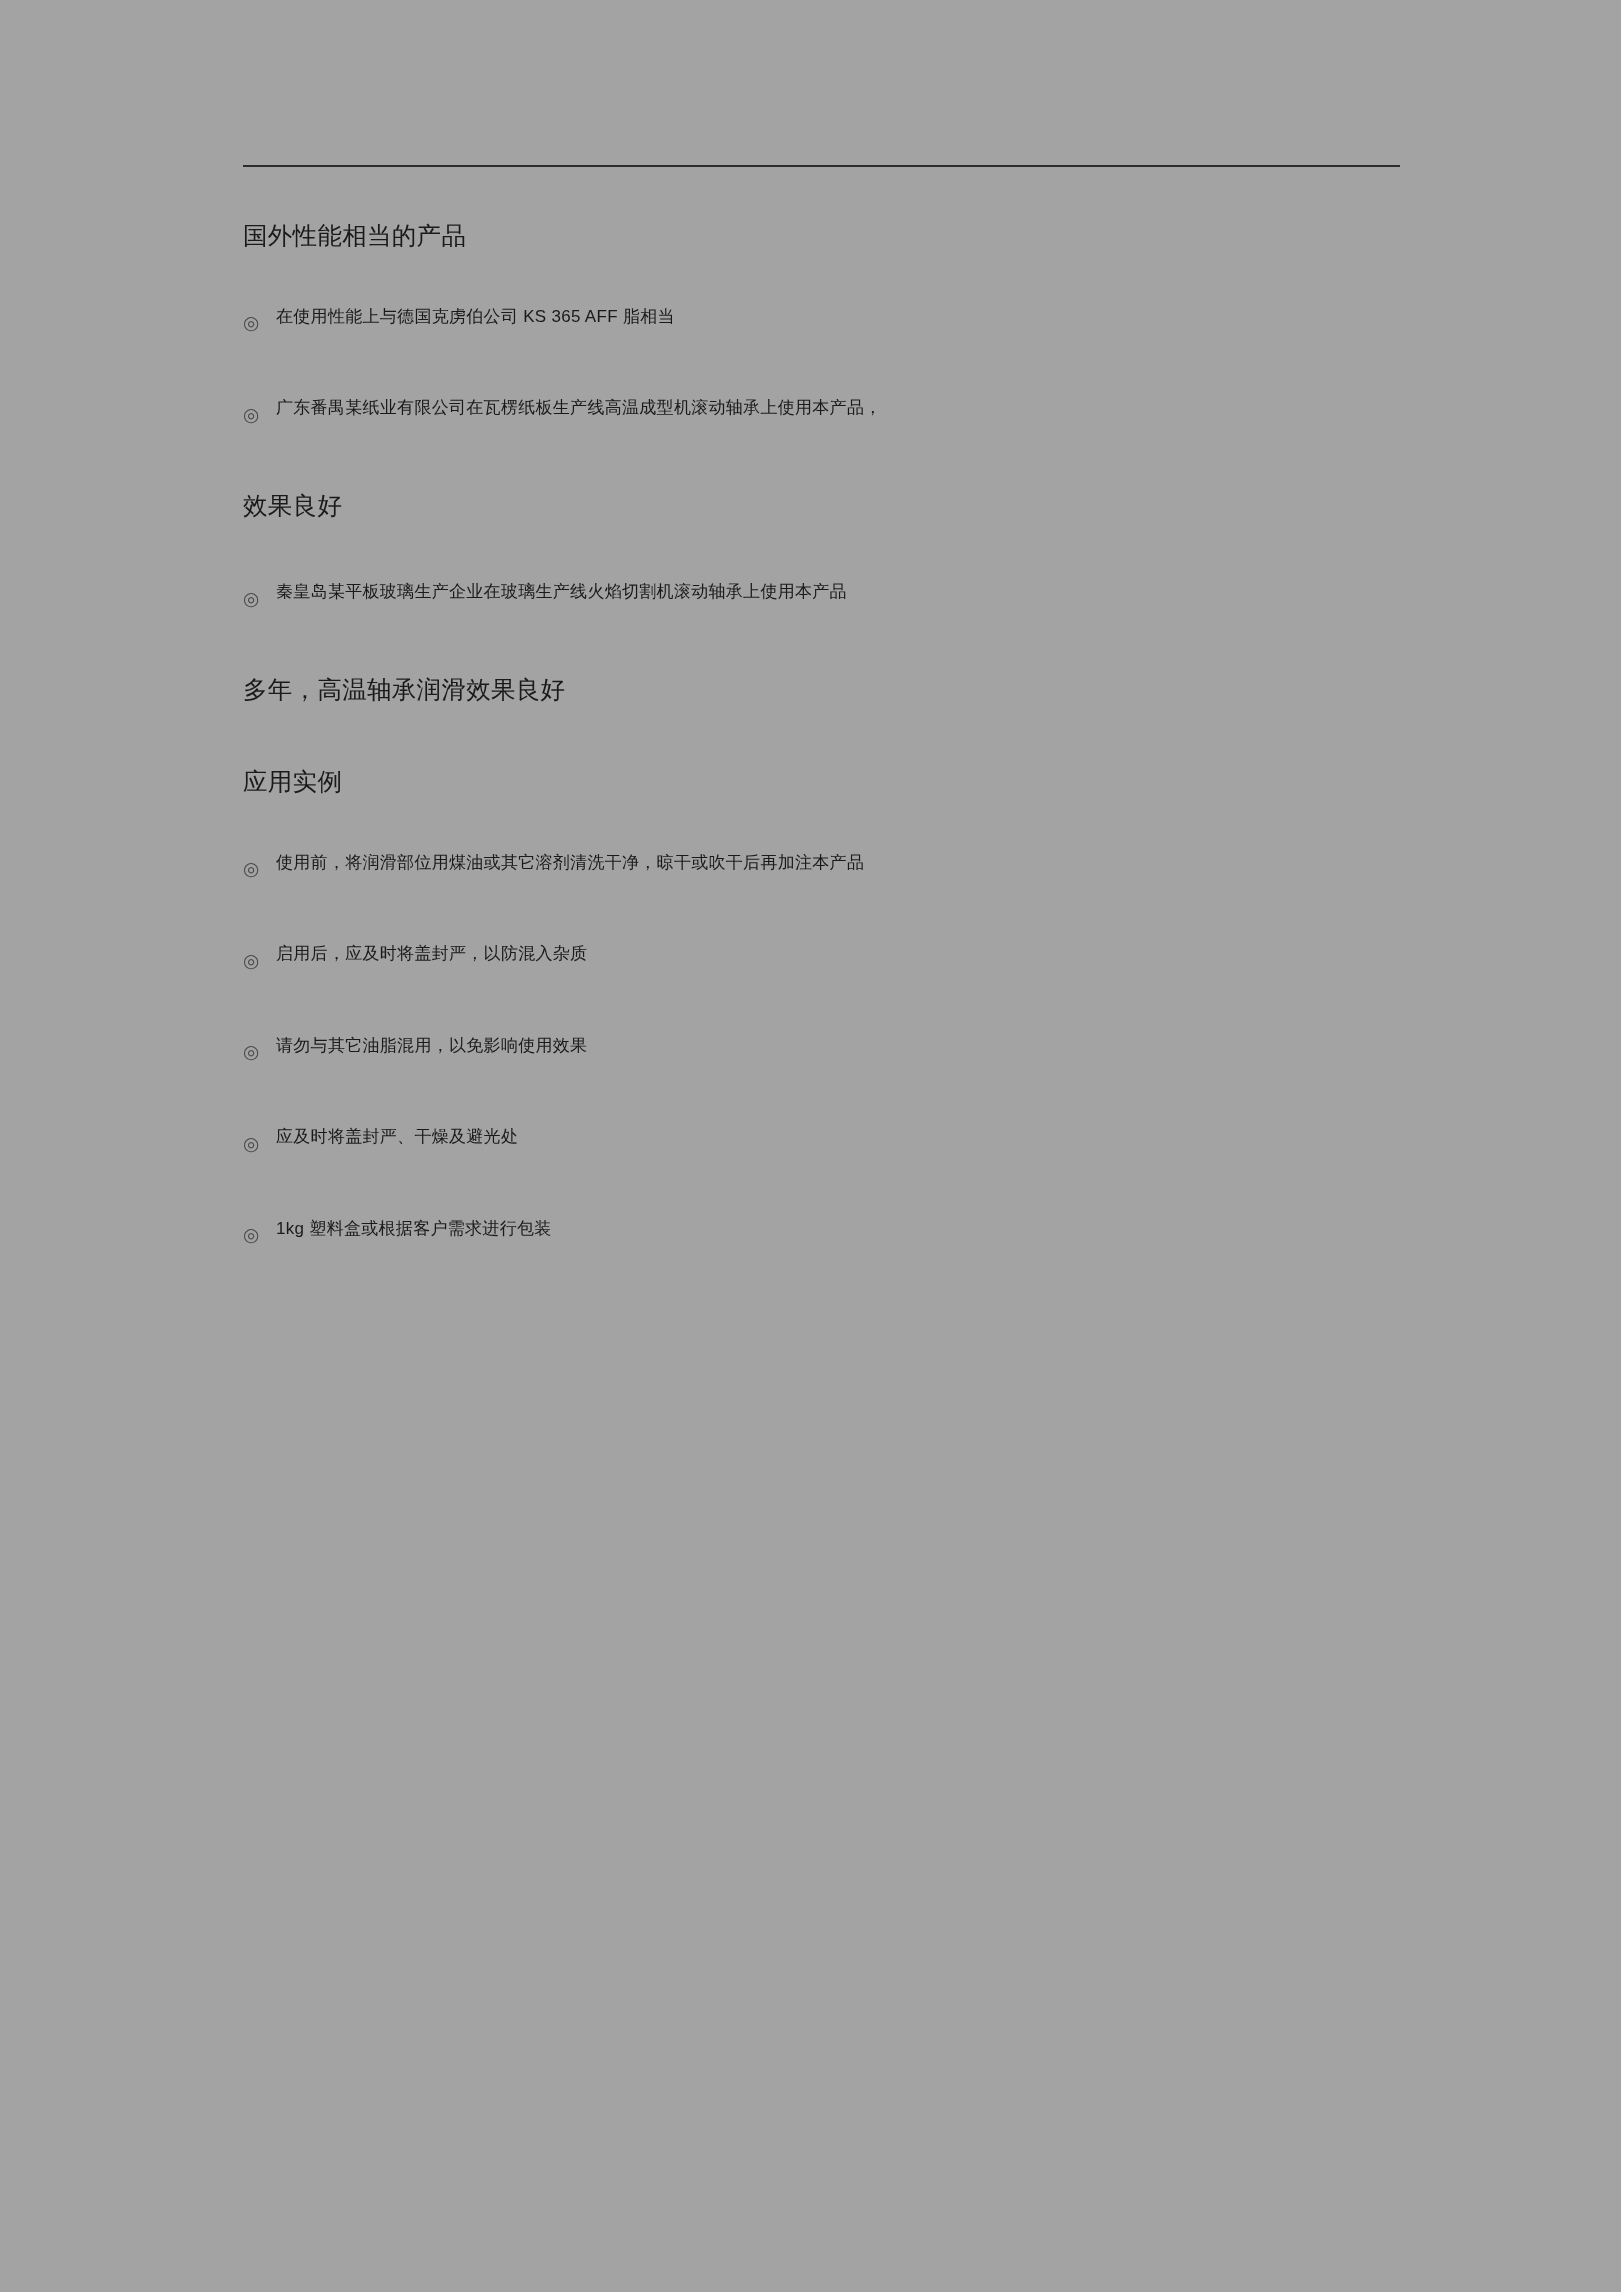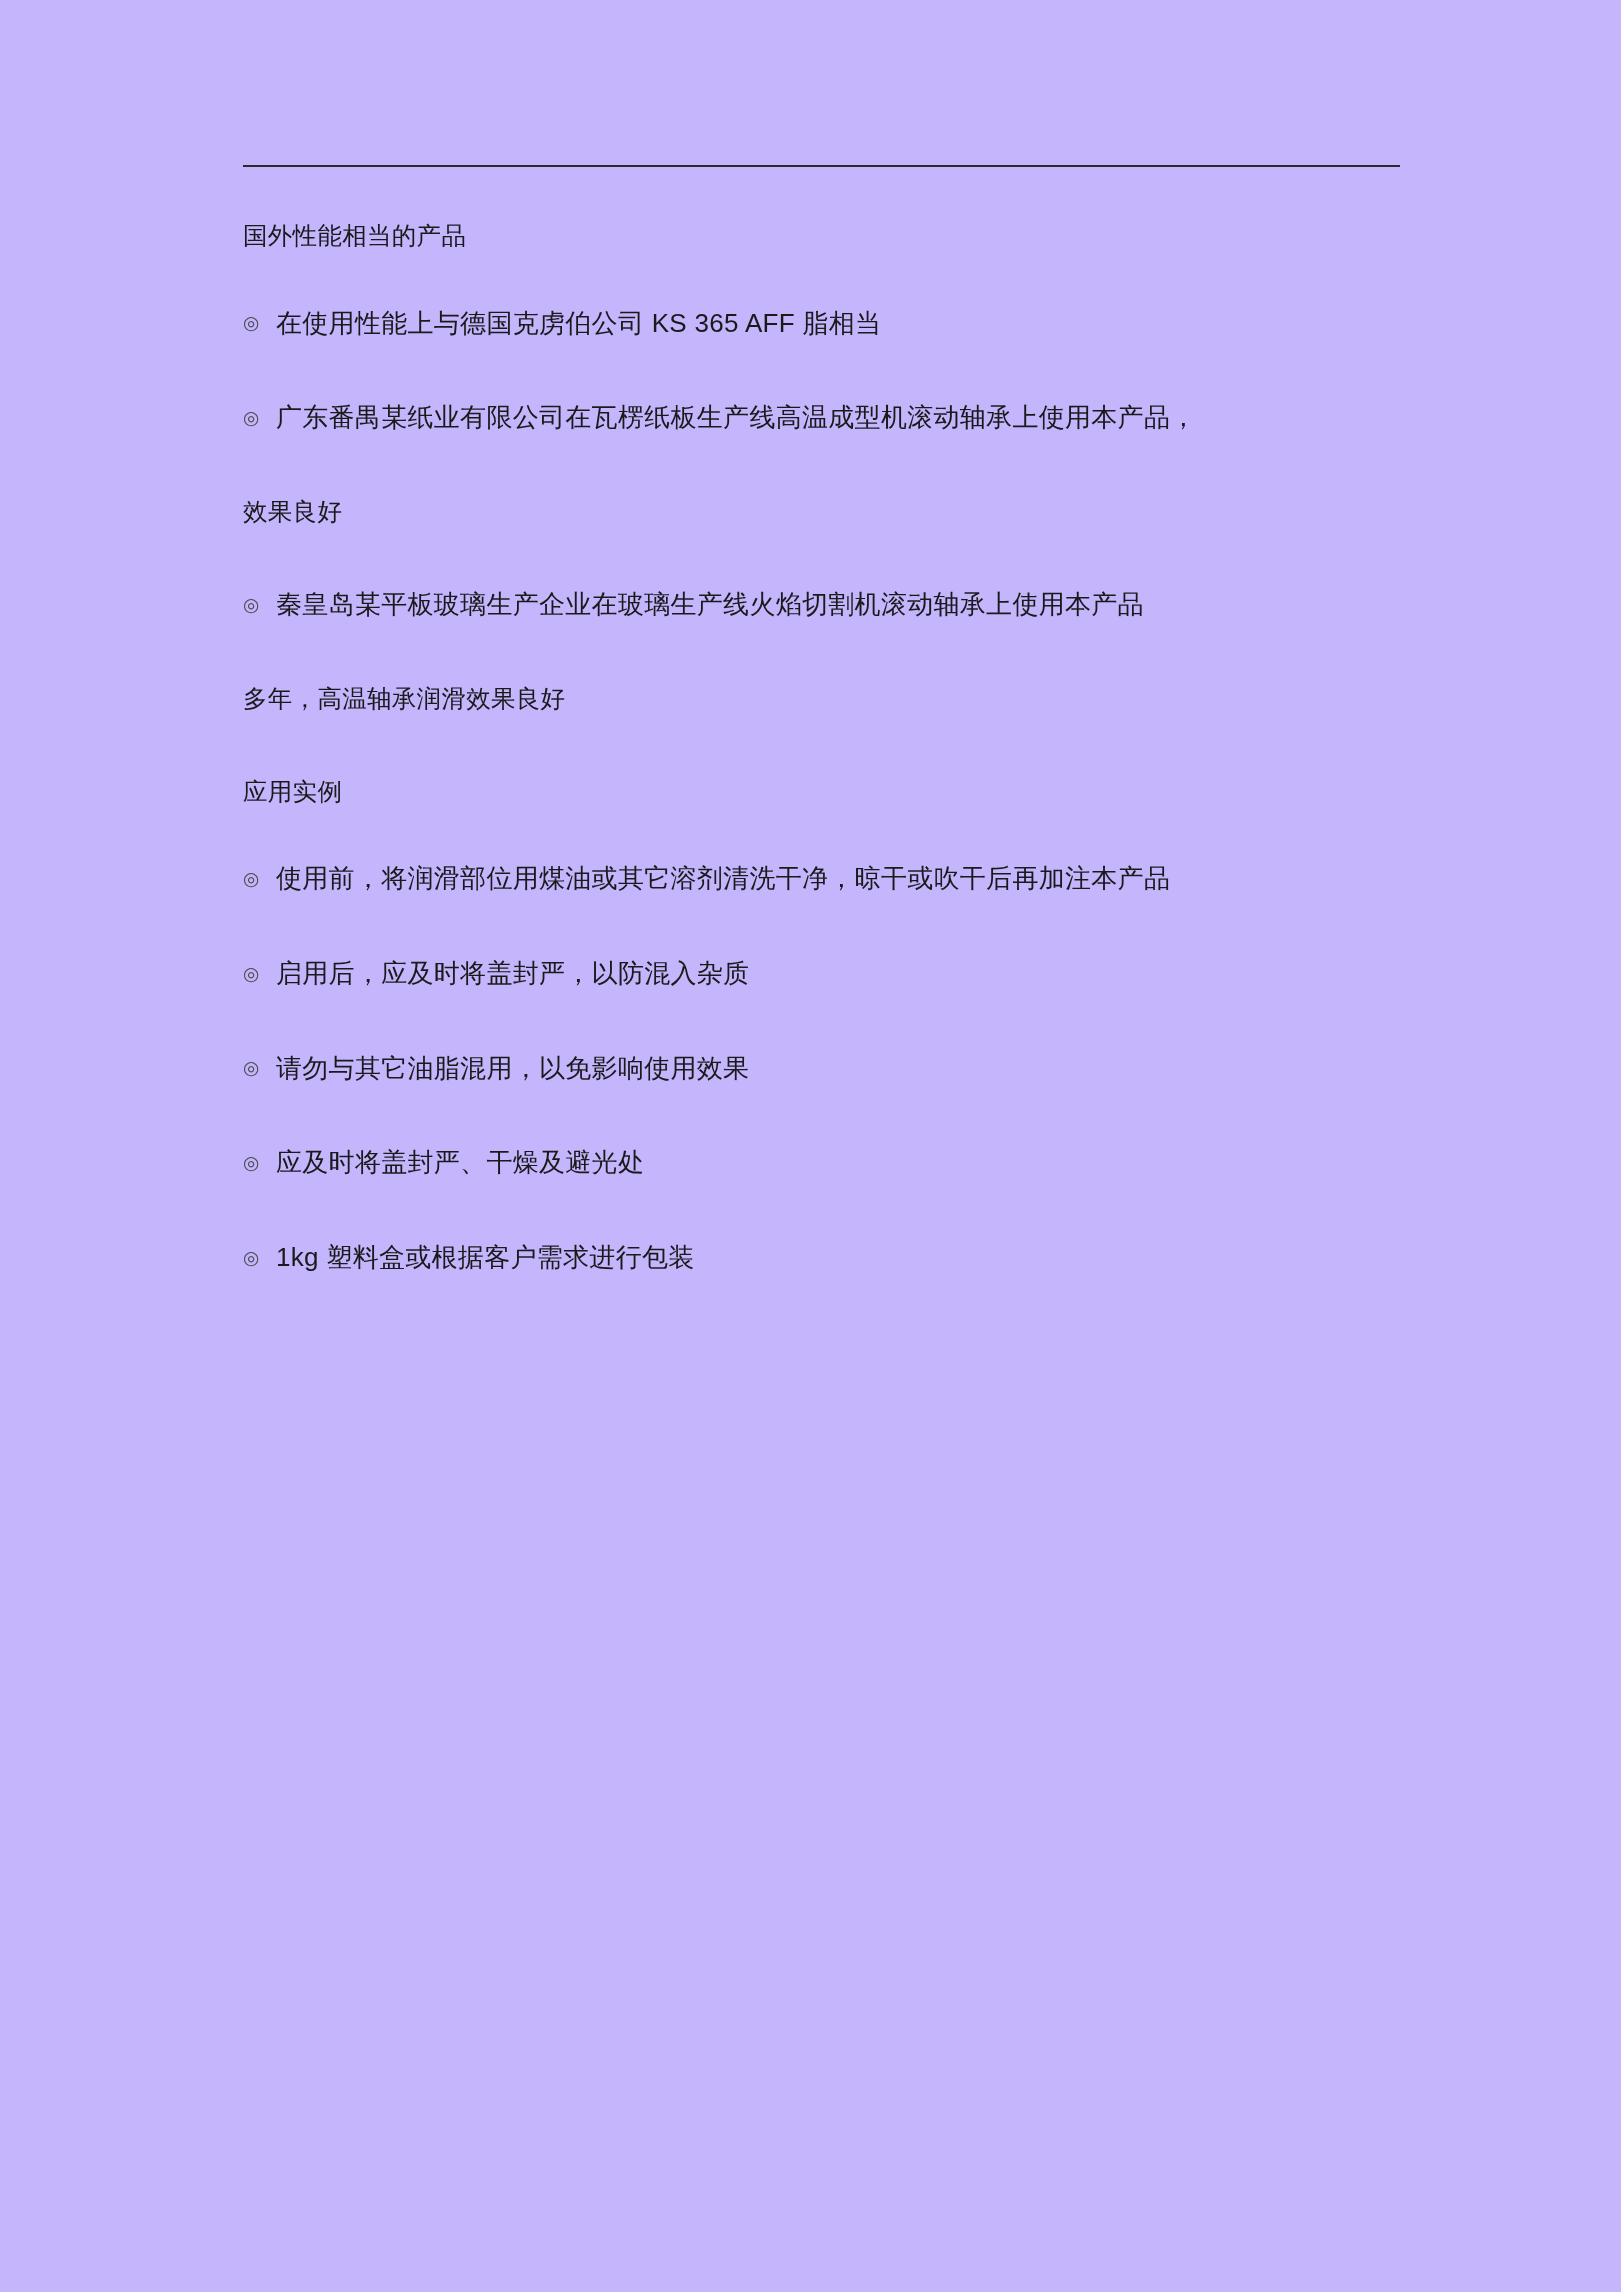--- a/index.html
+++ b/index.html
@@ -14,21 +14,21 @@
     color: #1a1a1a;
     position: relative;
     overflow: hidden;
   }
   .page {
     position: absolute;
     left: 0;
     top: 0;
     width: 1621px;
     height: 2293px;
-    background: #c4b5fd;
+    background: #a3a3a3;
   }
   .content {
     position: absolute;
     left: 243px;
     top: 165px;
     width: 1157px;
   }
   .top-rule {
     width: 1157px;
     height: 0;
@@ -49,21 +49,21 @@
   .bullet-mark {
     flex: 0 0 auto;
     width: 33px;
     font-size: 18.6px;
     line-height: 1.7;
     color: #4a4a4a;
     padding-top: 2.9px;
   }
   .bullet-text {
     flex: 1 1 auto;
-    font-size: 26px;
+    font-size: 17px;
     line-height: 1.45;
     color: #1a1a1a;
     letter-spacing: 0.3px;
   }
   .cont-line {
     font-size: 24.5px;
     line-height: 1.45;
     color: #1a1a1a;
     letter-spacing: 0.3px;
     margin: 17px 0 57px 0;

